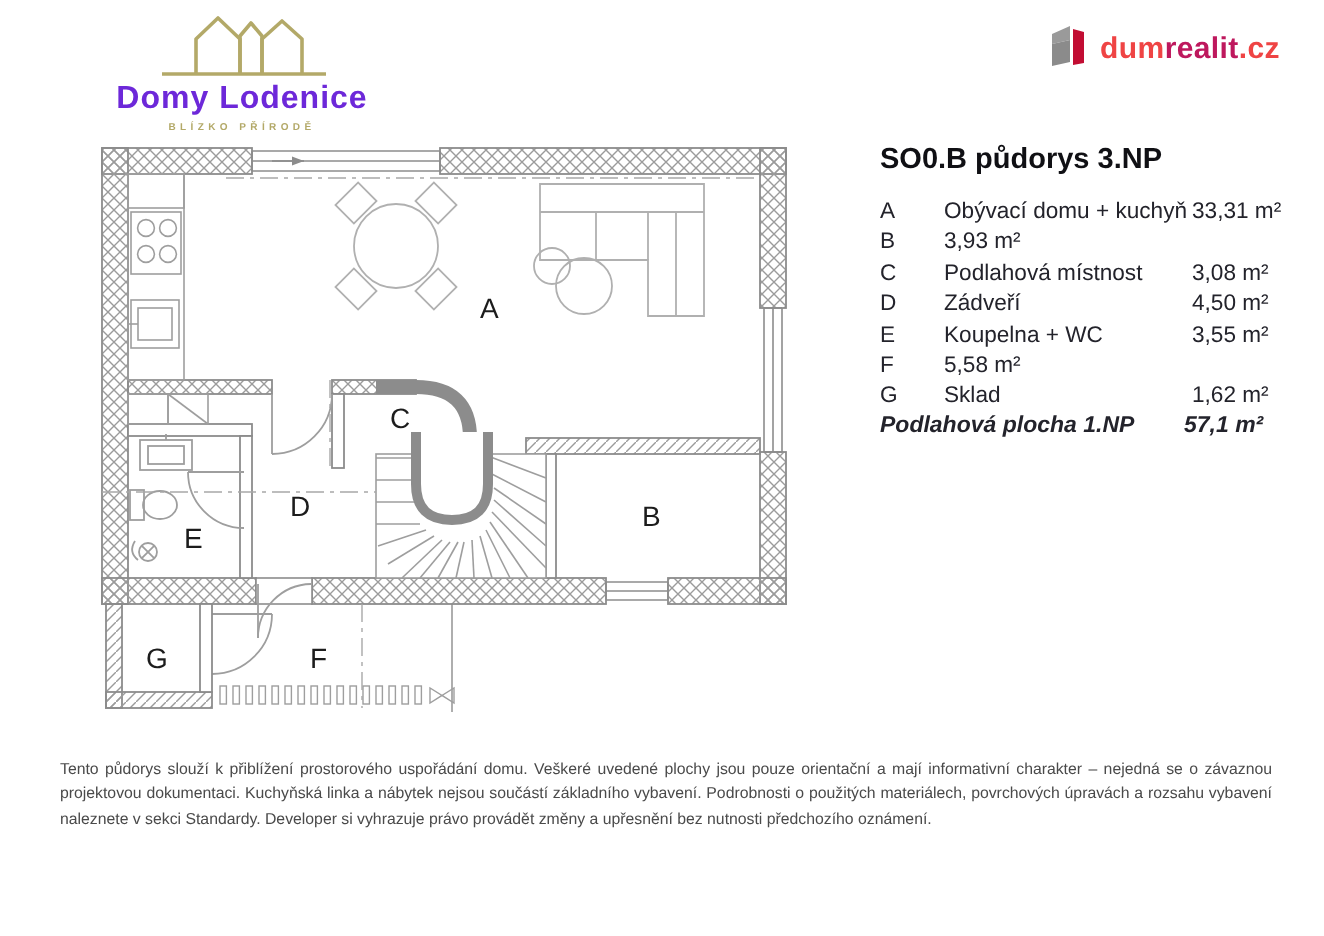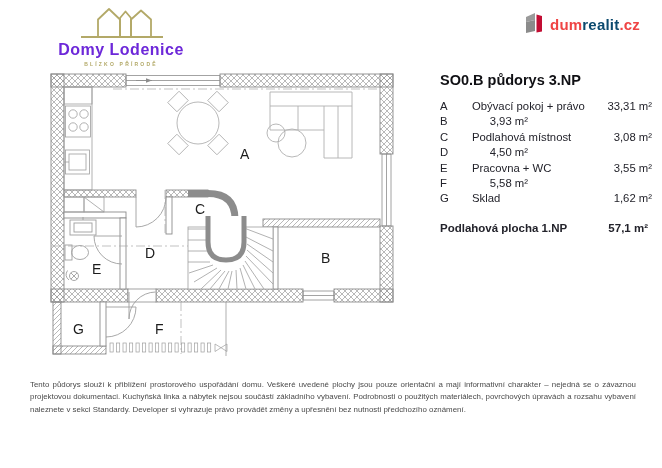--- a/index.html
+++ b/index.html
@@ -8,31 +8,31 @@
     font-family:"Liberation Sans", sans-serif;overflow:hidden;
   }
   
   .brand{position:absolute;left:46px;top:6px;width:150px;text-align:center;}
   .brand svg{display:block;margin:0 auto;}
   .brand-name{font-size:16px;font-weight:700;color:#6d28d9;letter-spacing:0.5px;margin-top:1px;}
   .brand-tagline{font-size:5px;color:#b3a968;letter-spacing:2.2px;margin-top:2px;font-weight:700;}
   .portal{position:absolute;right:22px;top:10px;display:flex;align-items:center;gap:5px;}
   .portal-text{font-size:15px;font-weight:700;letter-spacing:0.2px;}
   .portal-text .gray{color:#ef4444;font-weight:600;}
-  .portal-text .red{color:#0c4a6e;}
+  .portal-text .red{color:#be185d;}
   
   .plan{position:absolute;left:48px;top:66px;}
   
   .legend{position:absolute;left:440px;top:72px;width:212px;color:#23232b;}
   .legend-title{font-size:14.5px;font-weight:700;color:#101014;margin-bottom:11px;}
   .lrow{display:flex;font-size:11.3px;line-height:15.4px;}
   .lkey{width:32px;flex:none;}
   .llabel{flex:1;}
-  .larea{width:56px;flex:none;text-align:right;}
-  .ltotal{display:flex;font-size:11.5px;font-weight:700;margin-top:15px;}
+  .larea{width:56px;flex:none;}
+  .ltotal{display:flex;font-size:11.5px;font-weight:700;font-style:italic;}
   .ltotal .llabel{width:152px;flex:none;}
   
   .disclaimer{
     position:absolute;left:30px;top:379px;width:606px;
     font-size:7.9px;line-height:1.58;color:#4a4a4a;text-align:justify;
   }
 </style>
 </head>
 <body>
 
@@ -252,39 +252,40 @@
     <text x="25" y="268">G</text>
   </g>
 </svg>
 </div>
 
 <div class="legend">
   <div class="legend-title">SO0.B půdorys 3.NP</div>
 
   <div class="lrow">
     <span class="lkey">A</span>
-    <span class="llabel">Obývací pokoj + právo</span>
+    <span class="llabel">Obývací domu + kuchyň</span>
     <span class="larea">33,31 m²</span>
   </div>
   <div class="lrow">
     <span class="lkey">B</span>
     <span class="larea">3,93 m²</span>
   </div>
   <div class="lrow">
     <span class="lkey">C</span>
     <span class="llabel">Podlahová místnost</span>
     <span class="larea">3,08 m²</span>
   </div>
   <div class="lrow">
     <span class="lkey">D</span>
+    <span class="llabel">Zádveří</span>
     <span class="larea">4,50 m²</span>
   </div>
   <div class="lrow">
     <span class="lkey">E</span>
-    <span class="llabel">Pracovna + WC</span>
+    <span class="llabel">Koupelna + WC</span>
     <span class="larea">3,55 m²</span>
   </div>
   <div class="lrow">
     <span class="lkey">F</span>
     <span class="larea">5,58 m²</span>
   </div>
   <div class="lrow">
     <span class="lkey">G</span>
     <span class="llabel">Sklad</span>
     <span class="larea">1,62 m²</span>

